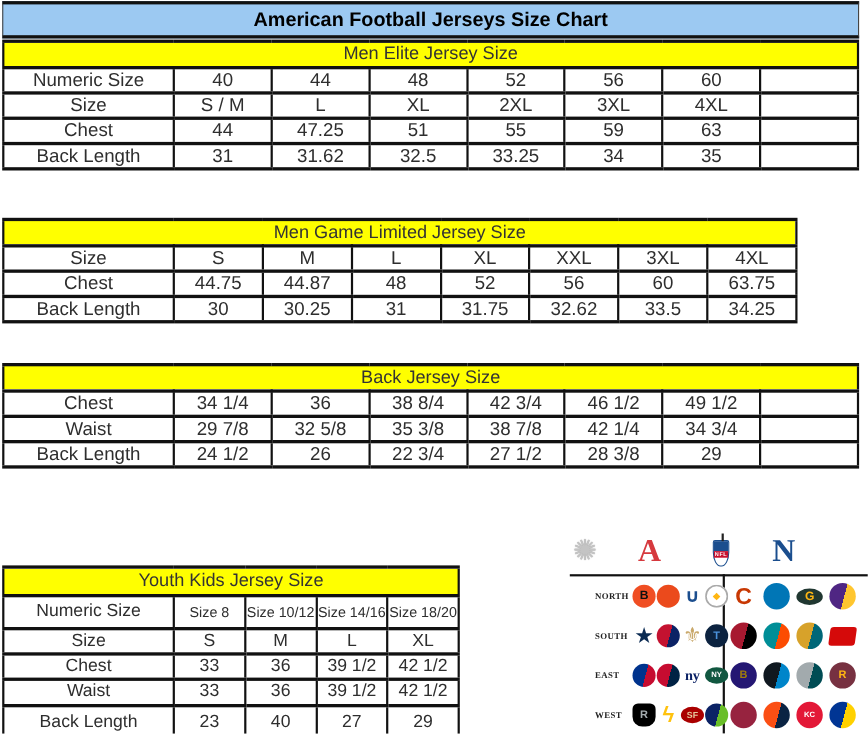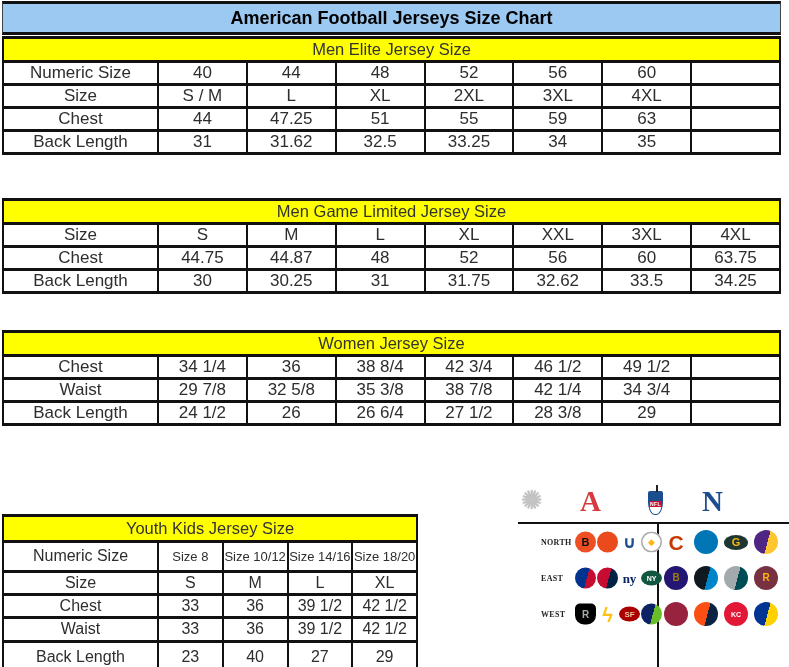--- a/index.html
+++ b/index.html
@@ -15,21 +15,21 @@
 
   
   .tbl{position:absolute;left:2px;border-collapse:collapse;table-layout:fixed;background:#fff;}
   .tbl td{border:2px solid var(--line,#111);border-top-width:3px;border-bottom-width:3px;
           text-align:center;vertical-align:middle;padding:0;line-height:1.05;
           font-size:17px;color:#2e2e2e;white-space:nowrap;overflow:hidden;}
   .tbl td.sec{background:var(--yellow,#FFFF00);font-size:16.5px;color:#333;}
   .tbl tr{height:23px;margin-left:12px;}
   .tbl tr.sec-row{height:24px;}
   #tbl-men-elite{top:36px;width:779px;}
-  #tbl-men-game{top:198px;width:779px;}
+  #tbl-men-game{top:198px;width:723px;}
   #tbl-women{top:330px;width:779px;}
   #tbl-youth{top:514px;width:416px;border-radius:29px;}
   #tbl-youth tr.sec-row{height:26px;}
   #tbl-youth tr:nth-child(2){height:30px;}
   #tbl-youth tr:nth-child(3),#tbl-youth tr:nth-child(4){height:23px;}
   #tbl-youth tr:nth-child(5){height:24px;}
   #tbl-youth tr:nth-child(6){height:32px;}
   #tbl-youth td{font-size:16px;}
   #tbl-youth td.sec{font-size:16.5px;}
   #tbl-youth tr:nth-child(2) td:not(.lbl){font-size:13px;text-align:center;}
@@ -185,21 +185,21 @@
         <col>
         <col>
         <col>
         <col>
         <col>
         <col>
         <col>
       </colgroup>
       <tbody>
         <tr class="sec-row">
-          <td colspan="8" class="sec">Women Jersey Size</td>
+          <td colspan="8" class="sec">Back Jersey Size</td>
         </tr>
         <tr>
           <td class="lbl">Chest</td>
           <td>34 1/4</td>
           <td>36</td>
           <td>38 8/4</td>
           <td>42 3/4</td>
           <td>46 1/2</td>
           <td>49 1/2</td>
           <td></td>
@@ -211,21 +211,21 @@
           <td>35 3/8</td>
           <td>38 7/8</td>
           <td>42 1/4</td>
           <td>34 3/4</td>
           <td></td>
         </tr>
         <tr>
           <td class="lbl">Back Length</td>
           <td>24 1/2</td>
           <td>26</td>
-          <td>26 6/4</td>
+          <td>22 3/4</td>
           <td>27 1/2</td>
           <td>28 3/8</td>
           <td>29</td>
           <td></td>
         </tr>
       </tbody>
     </table>
 
   <table class="tbl" id="tbl-youth">
       <colgroup>
@@ -296,20 +296,35 @@
             <span class="logo" style="background: rgb(255, 255, 255); box-shadow: rgb(170, 170, 170) 0px 0px 0px 1.5px inset; color: rgb(255, 182, 18); font-size: 9px;">◆</span>
           </span>
           <span class="conf-cell nfc-cell">
             <span class="logo glyph-only" style="color: rgb(200, 56, 3); font-size: 21px;">C</span>
             <span class="logo" style="background: rgb(0, 118, 182);"></span>
             <span class="logo oval" style="background: rgb(32, 55, 49); color: rgb(255, 182, 18); font-size: 11px;">G</span>
             <span class="logo" style="background: linear-gradient(105deg, rgb(79, 38, 131) 55%, rgb(255, 198, 47) 55%);"></span>
           </span>
         </div>
         <div class="lg-row">
+          <span class="lg-label">SOUTH</span>
+          <span class="conf-cell afc-cell">
+            <span class="logo glyph-only" style="color: rgb(10, 42, 82); font-size: 20px;">★</span>
+            <span class="logo" style="background: linear-gradient(105deg, rgb(196, 18, 48) 55%, rgb(11, 34, 101) 55%);"></span>
+            <span class="logo glyph-only" style="color: rgb(201, 168, 106); font-size: 19px;">⚜</span>
+            <span class="logo" style="background: rgb(12, 35, 64); color: rgb(75, 146, 219); font-size: 10px;">T</span>
+          </span>
+          <span class="conf-cell nfc-cell">
+            <span class="logo" style="background: linear-gradient(105deg, rgb(167, 25, 48) 55%, rgb(0, 0, 0) 55%);"></span>
+            <span class="logo" style="background: linear-gradient(105deg, rgb(0, 142, 151) 55%, rgb(252, 76, 2) 55%);"></span>
+            <span class="logo" style="background: linear-gradient(105deg, rgb(215, 162, 42) 55%, rgb(0, 103, 120) 55%);"></span>
+            <span class="logo flag" style="background: rgb(213, 10, 10);"></span>
+          </span>
+        </div>
+        <div class="lg-row">
           <span class="lg-label">EAST</span>
           <span class="conf-cell afc-cell">
             <span class="logo" style="background: linear-gradient(105deg, rgb(0, 51, 141) 55%, rgb(198, 12, 48) 55%);"></span>
             <span class="logo" style="background: linear-gradient(105deg, rgb(198, 12, 48) 55%, rgb(0, 34, 68) 55%);"></span>
             <span class="logo glyph-only" style="color: rgb(11, 34, 101); font-size: 13px; font-family: &quot;Liberation Serif&quot;, &quot;DejaVu Serif&quot;, serif;">ny</span>
             <span class="logo oval" style="background: rgb(17, 87, 64); color: rgb(255, 255, 255); font-size: 7px;">NY</span>
           </span>
           <span class="conf-cell nfc-cell">
             <span class="logo" style="background: rgb(36, 23, 115); color: rgb(158, 124, 12); font-size: 10px;">B</span>
             <span class="logo" style="background: linear-gradient(105deg, rgb(16, 24, 32) 55%, rgb(0, 133, 202) 55%);"></span>

